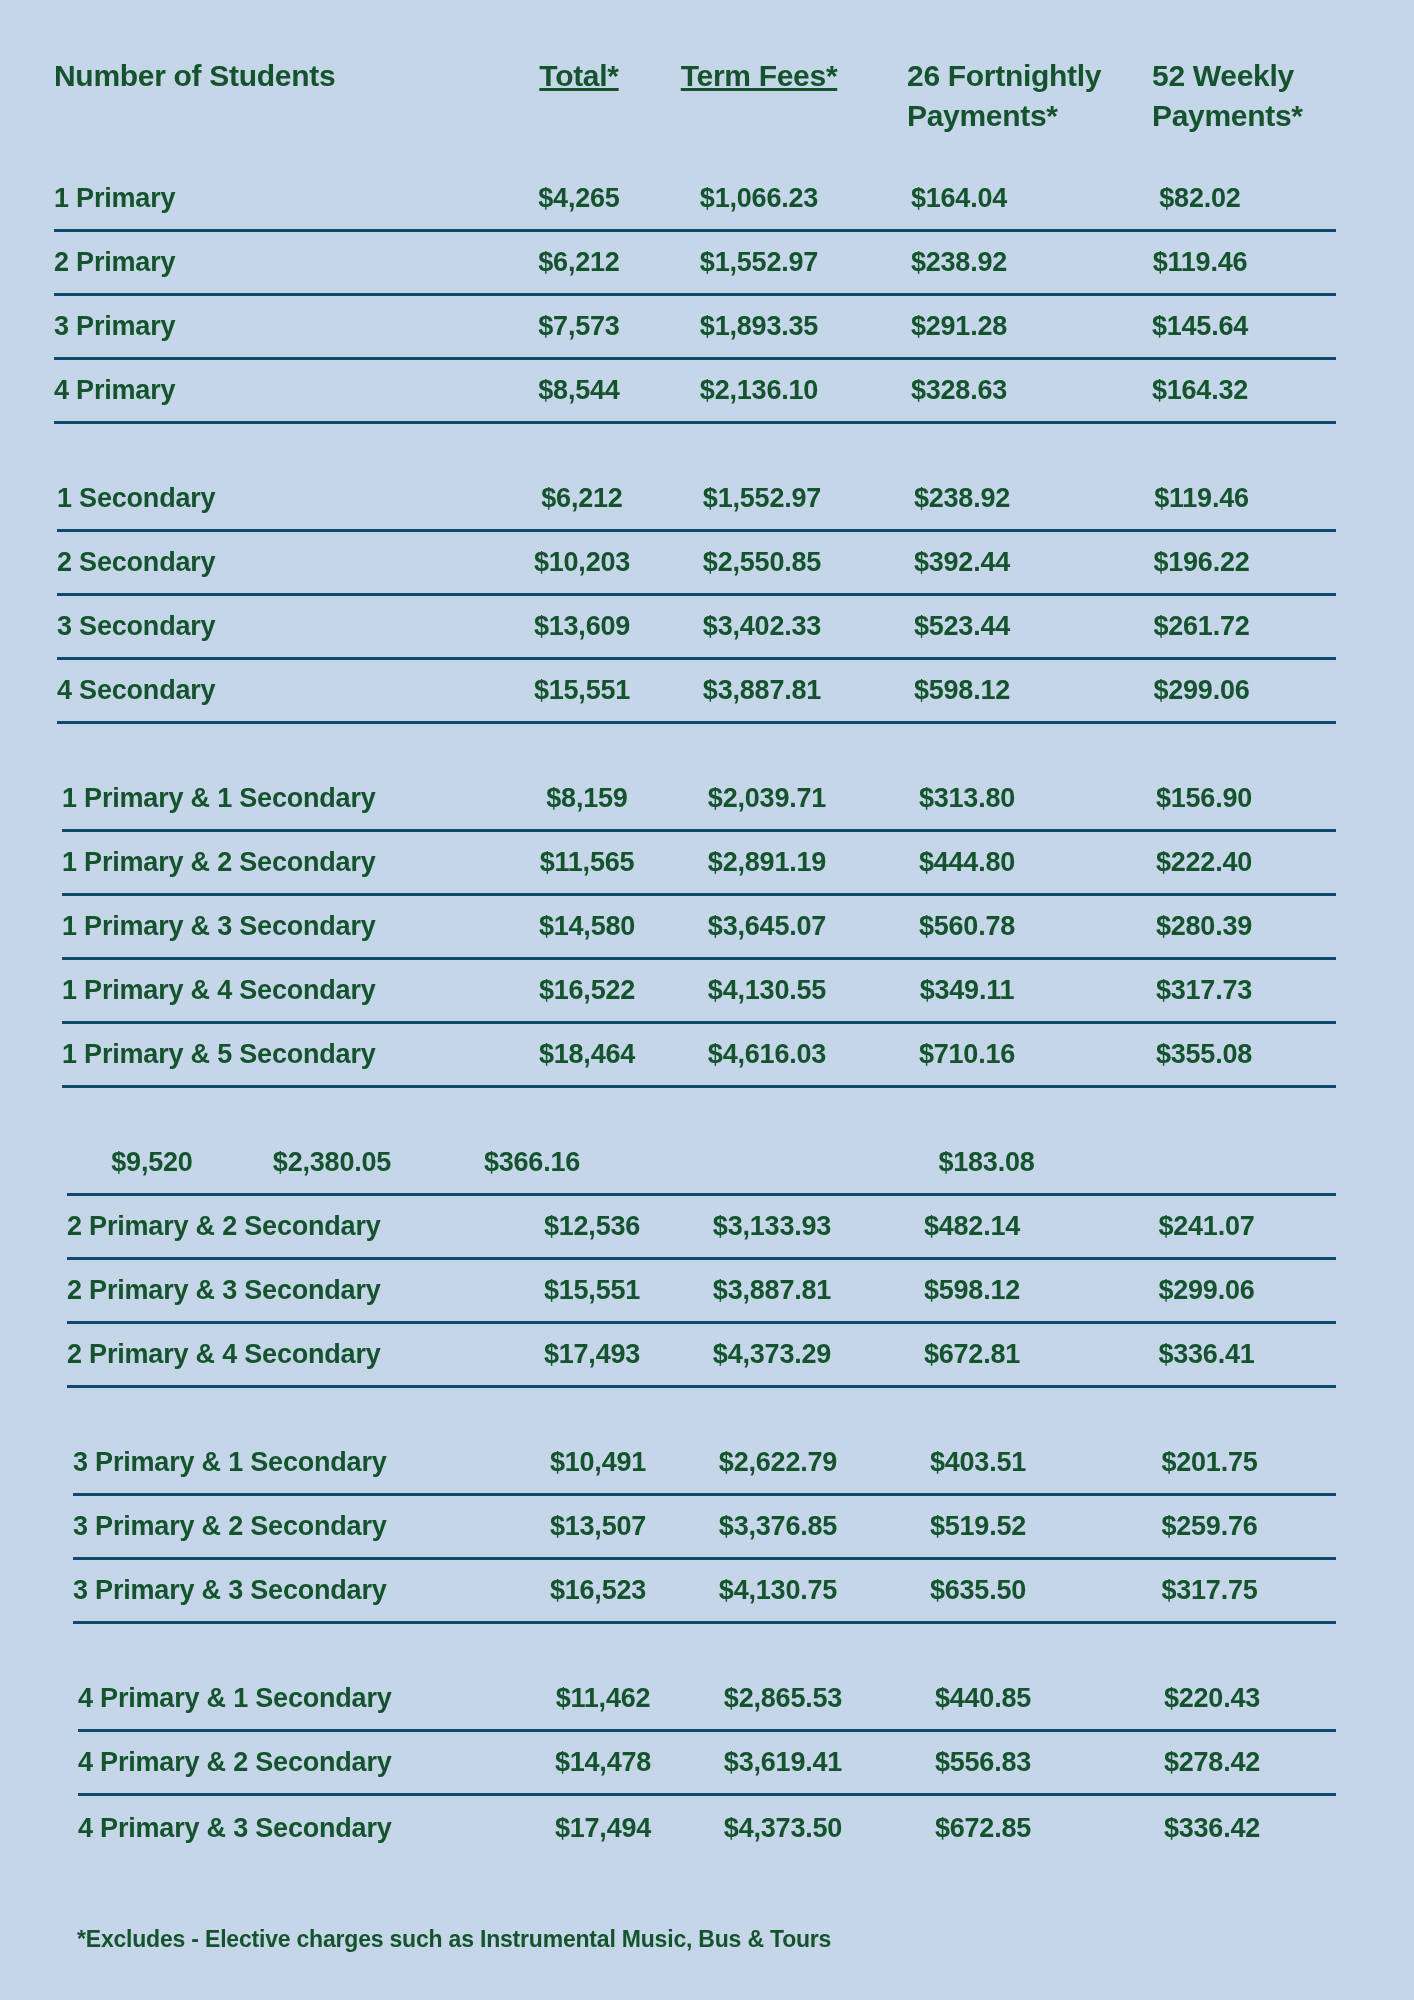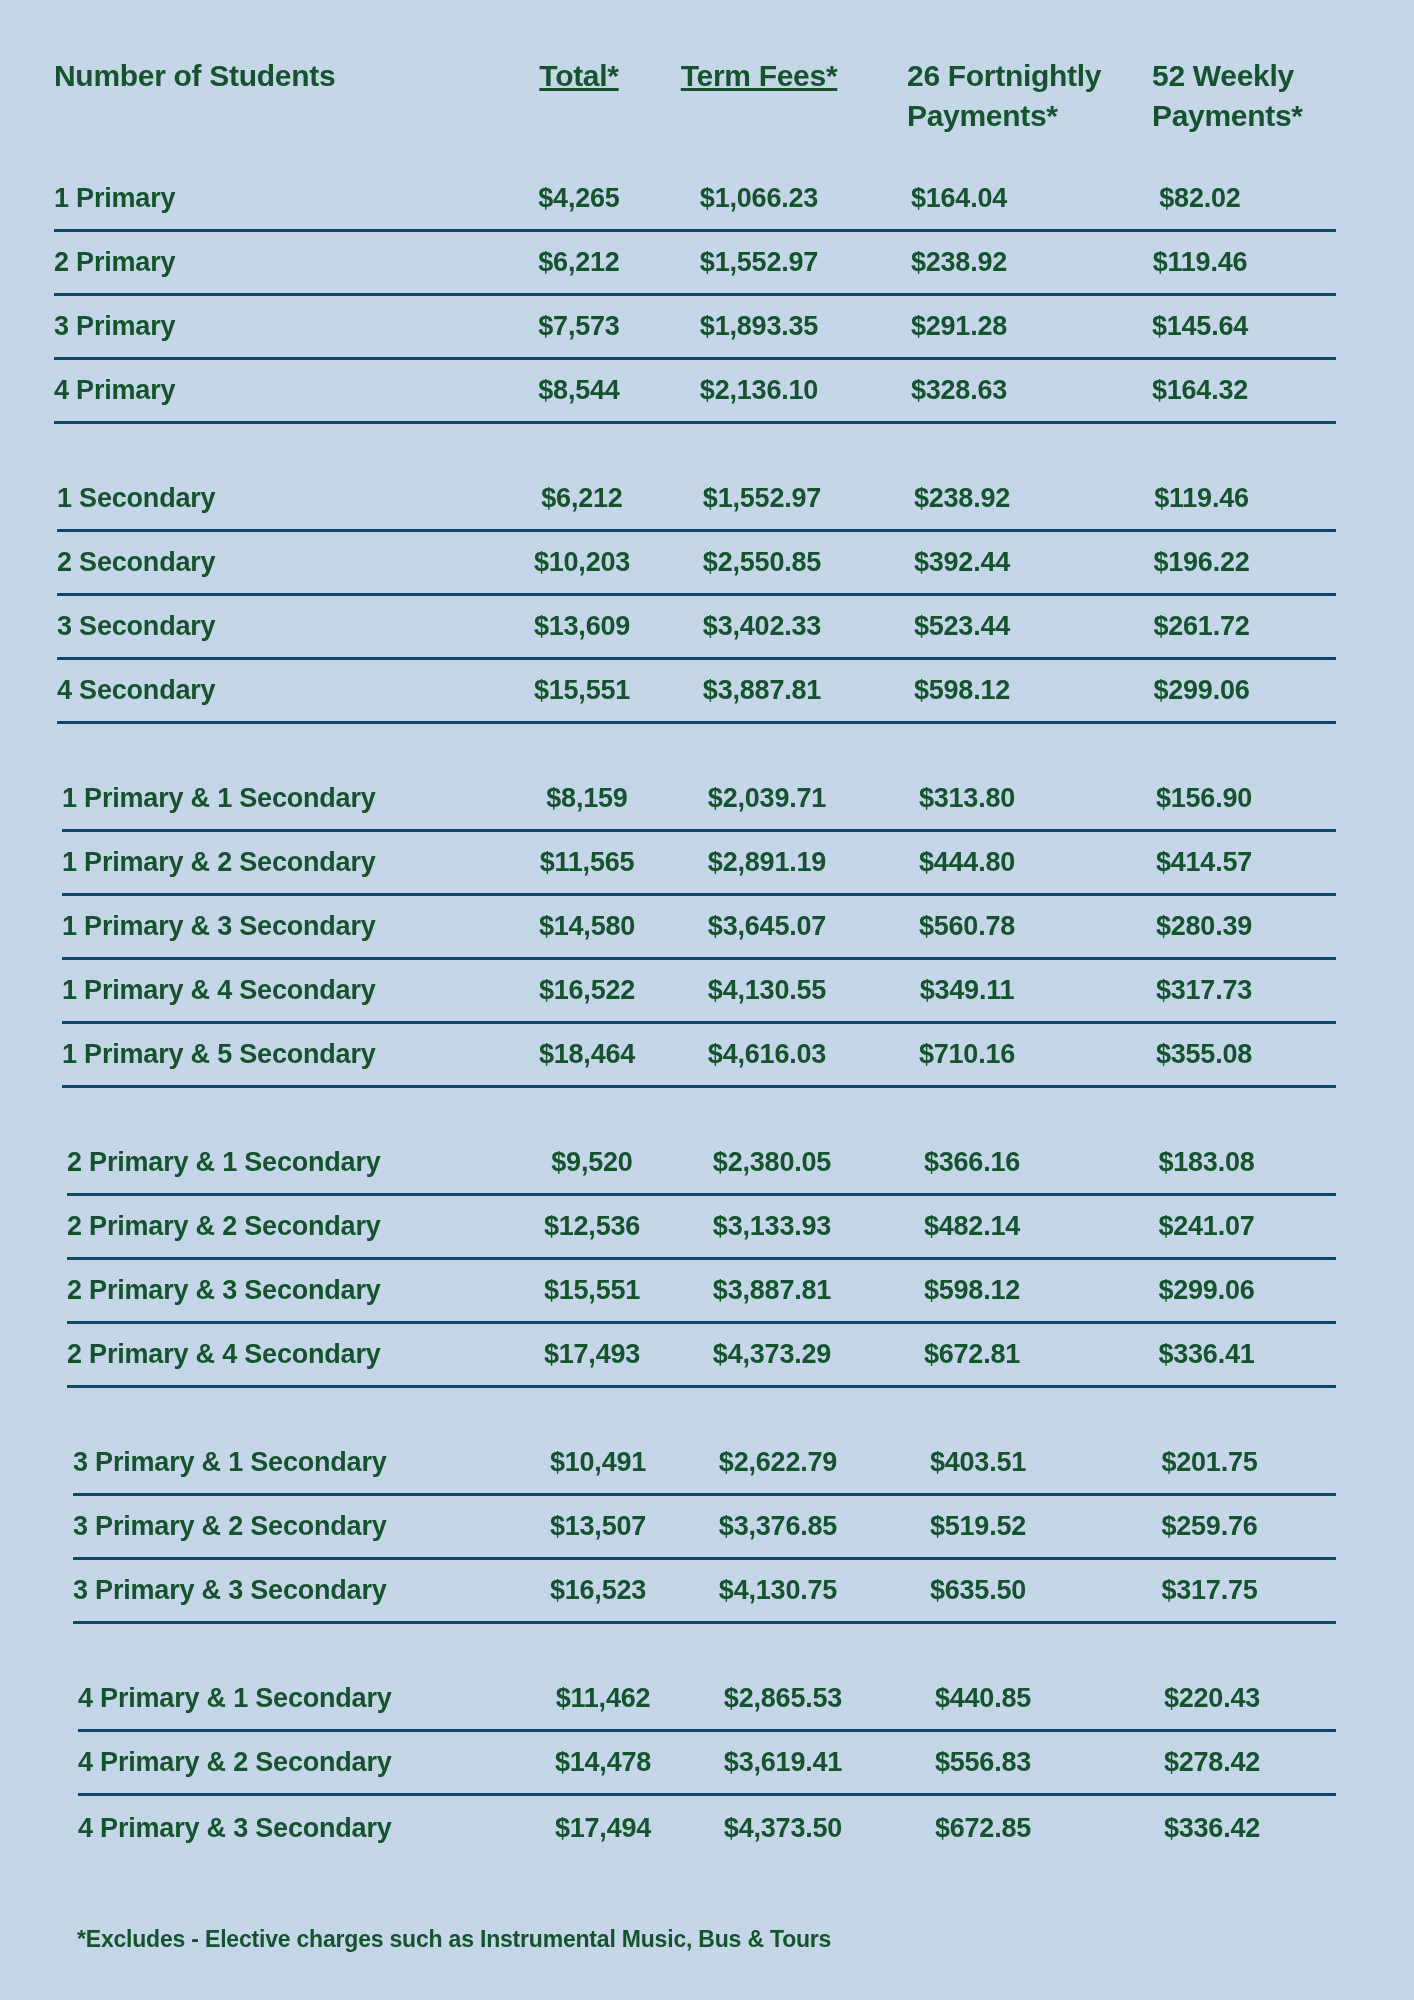--- a/index.html
+++ b/index.html
@@ -140,21 +140,21 @@
           <div class="cell total">$8,159</div>
           <div class="cell term">$2,039.71</div>
           <div class="cell fortnightly">$313.80</div>
           <div class="cell weekly">$156.90</div>
         </div>
         <div class="row">
           <div class="cell label">1 Primary &amp; 2 Secondary</div>
           <div class="cell total">$11,565</div>
           <div class="cell term">$2,891.19</div>
           <div class="cell fortnightly">$444.80</div>
-          <div class="cell weekly">$414.57</div>
+          <div class="cell weekly">$222.40</div>
         </div>
         <div class="row">
           <div class="cell label">1 Primary &amp; 3 Secondary</div>
           <div class="cell total">$14,580</div>
           <div class="cell term">$3,645.07</div>
           <div class="cell fortnightly">$560.78</div>
           <div class="cell weekly">$280.39</div>
         </div>
         <div class="row">
           <div class="cell label">1 Primary &amp; 4 Secondary</div>
@@ -166,21 +166,20 @@
         <div class="row">
           <div class="cell label">1 Primary &amp; 5 Secondary</div>
           <div class="cell total">$18,464</div>
           <div class="cell term">$4,616.03</div>
           <div class="cell fortnightly">$710.16</div>
           <div class="cell weekly">$355.08</div>
         </div>
       </div>
       <div class="section" style="margin-left: 67px; width: 1269px;">
         <div class="row">
-          <div class="cell label">2 Primary &amp; 1 Secondary</div>
           <div class="cell total">$9,520</div>
           <div class="cell term">$2,380.05</div>
           <div class="cell fortnightly">$366.16</div>
           <div class="cell weekly">$183.08</div>
         </div>
         <div class="row">
           <div class="cell label">2 Primary &amp; 2 Secondary</div>
           <div class="cell total">$12,536</div>
           <div class="cell term">$3,133.93</div>
           <div class="cell fortnightly">$482.14</div>

